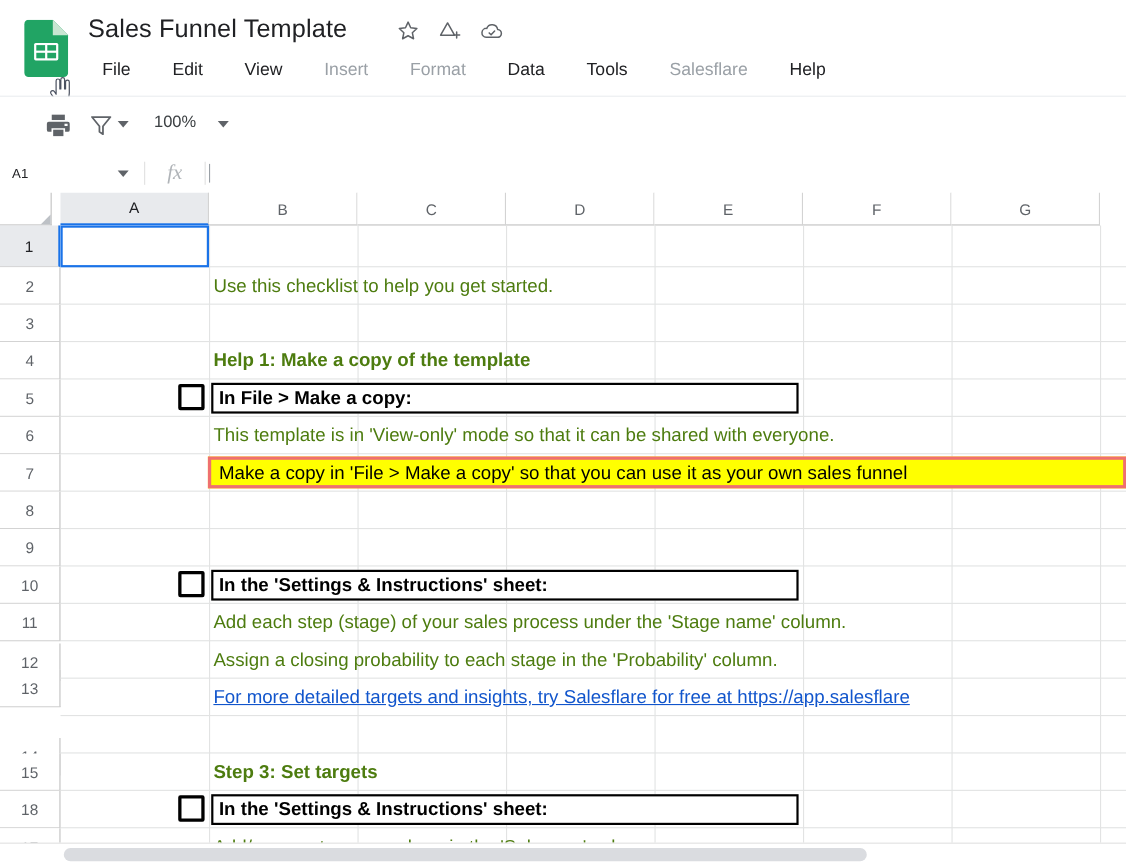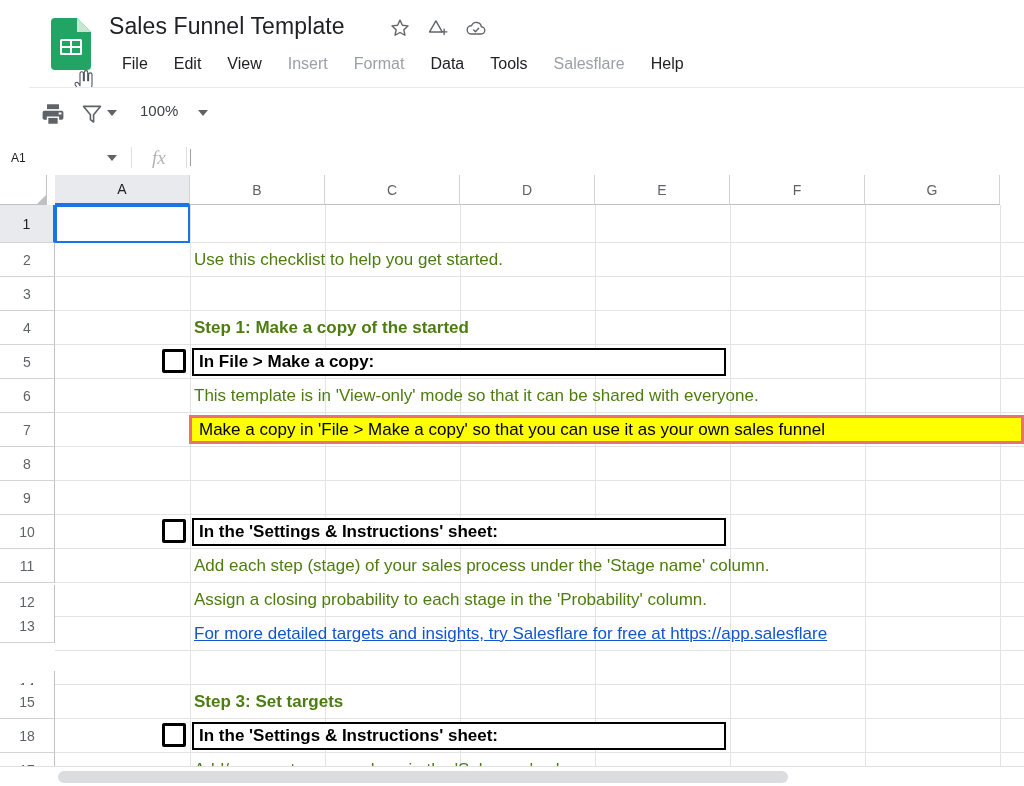--- a/index.html
+++ b/index.html
@@ -9,41 +9,40 @@
     background: #ffffff;
     font-family: "Liberation Sans", sans-serif;
     -webkit-font-smoothing: antialiased;
   }
   .app { position: relative; width: 1024px; height: 786px; }
 
   
   .titlebar {
     position: absolute; top: 0; left: 0; right: 0; height: 88px;
     background: #ffffff;
-    margin-left: 29px;
   }
   .logo {
     position: absolute; left: 22px; top: 18px;
     width: 40px; height: 52px;
   }
   .hand-cursor {
     position: absolute; left: 44px; top: 70px;
     width: 22px; height: 26px;
   }
   .doc-title {
     position: absolute; left: 80px; top: 13px;
     font-size: 23px; color: #202124; letter-spacing: .1px;
     white-space: nowrap;
   }
   .title-icons { position: absolute; left: 360px; top: 17px; display: flex; gap: 16px; }
   .title-icons .ticon { width: 22px; height: 22px; display: block; cursor: pointer; }
 
   .menubar {
     position: absolute; left: 82px; top: 53px;
-    display: flex; gap: 4px; align-items: center;
+    display: flex; gap: 16px; align-items: center;
   }
   .menu-item {
     font-size: 16px; color: #202124; padding: 2px 11px;
     white-space: nowrap; cursor: pointer; border-radius: 4px;
   }
   .menu-item.disabled { color: #9aa0a6; }
 
   .titlebar-sep {
     position: absolute; left: 0; right: 0; top: 87px; height: 1px;
     background: #e8eaed;
@@ -335,21 +334,21 @@
         <div class="vgline" style="left: 135px;"></div>
         <div class="vgline" style="left: 270px;"></div>
         <div class="vgline" style="left: 405px;"></div>
         <div class="vgline" style="left: 540px;"></div>
         <div class="vgline" style="left: 675px;"></div>
         <div class="vgline" style="left: 810px;"></div>
         <div class="vgline" style="left: 945px;"></div>
       </div>
     <div class="cells" id="cells">
         <div class="cell-text" style="left: 139px; top: 38px; height: 34px;">Use this checklist to help you get started.</div>
-        <div class="cell-text bold" style="left: 139px; top: 106px; height: 34px;">Step 1: Make a copy of the started</div>
+        <div class="cell-text bold" style="left: 139px; top: 106px; height: 34px;">Help 1: Make a copy of the template</div>
         <div class="checkbox" style="left: 107px; top: 144px;"></div>
         <div class="boxed" style="left: 137px; top: 143px; width: 534px; height: 28px;">In File &gt; Make a copy:</div>
         <div class="cell-text" style="left: 139px; top: 174px; height: 34px;">This template is in 'View-only' mode so that it can be shared with everyone.</div>
         <div class="highlight-row" style="left: 134px; top: 210px; width: 835px; height: 29px;">Make a copy in 'File &gt; Make a copy' so that you can use it as your own sales funnel</div>
         <div class="checkbox" style="left: 107px; top: 314px;"></div>
         <div class="boxed" style="left: 137px; top: 313px; width: 534px; height: 28px;">In the 'Settings &amp; Instructions' sheet:</div>
         <div class="cell-text" style="left: 139px; top: 378px; height: 34px;">Assign a closing probability to each stage in the 'Probability' column.</div>
         <div class="cell-text" style="left: 139px; top: 344px; height: 34px;">Add each step (stage) of your sales process under the 'Stage name' column.</div>
         <div class="cell-text link" style="left: 139px; top: 412px; height: 34px;">For more detailed targets and insights, try Salesflare for free at https://app.salesflare</div>
         <div class="cell-text bold" style="left: 139px; top: 480px; height: 34px;">Step 3: Set targets</div>

